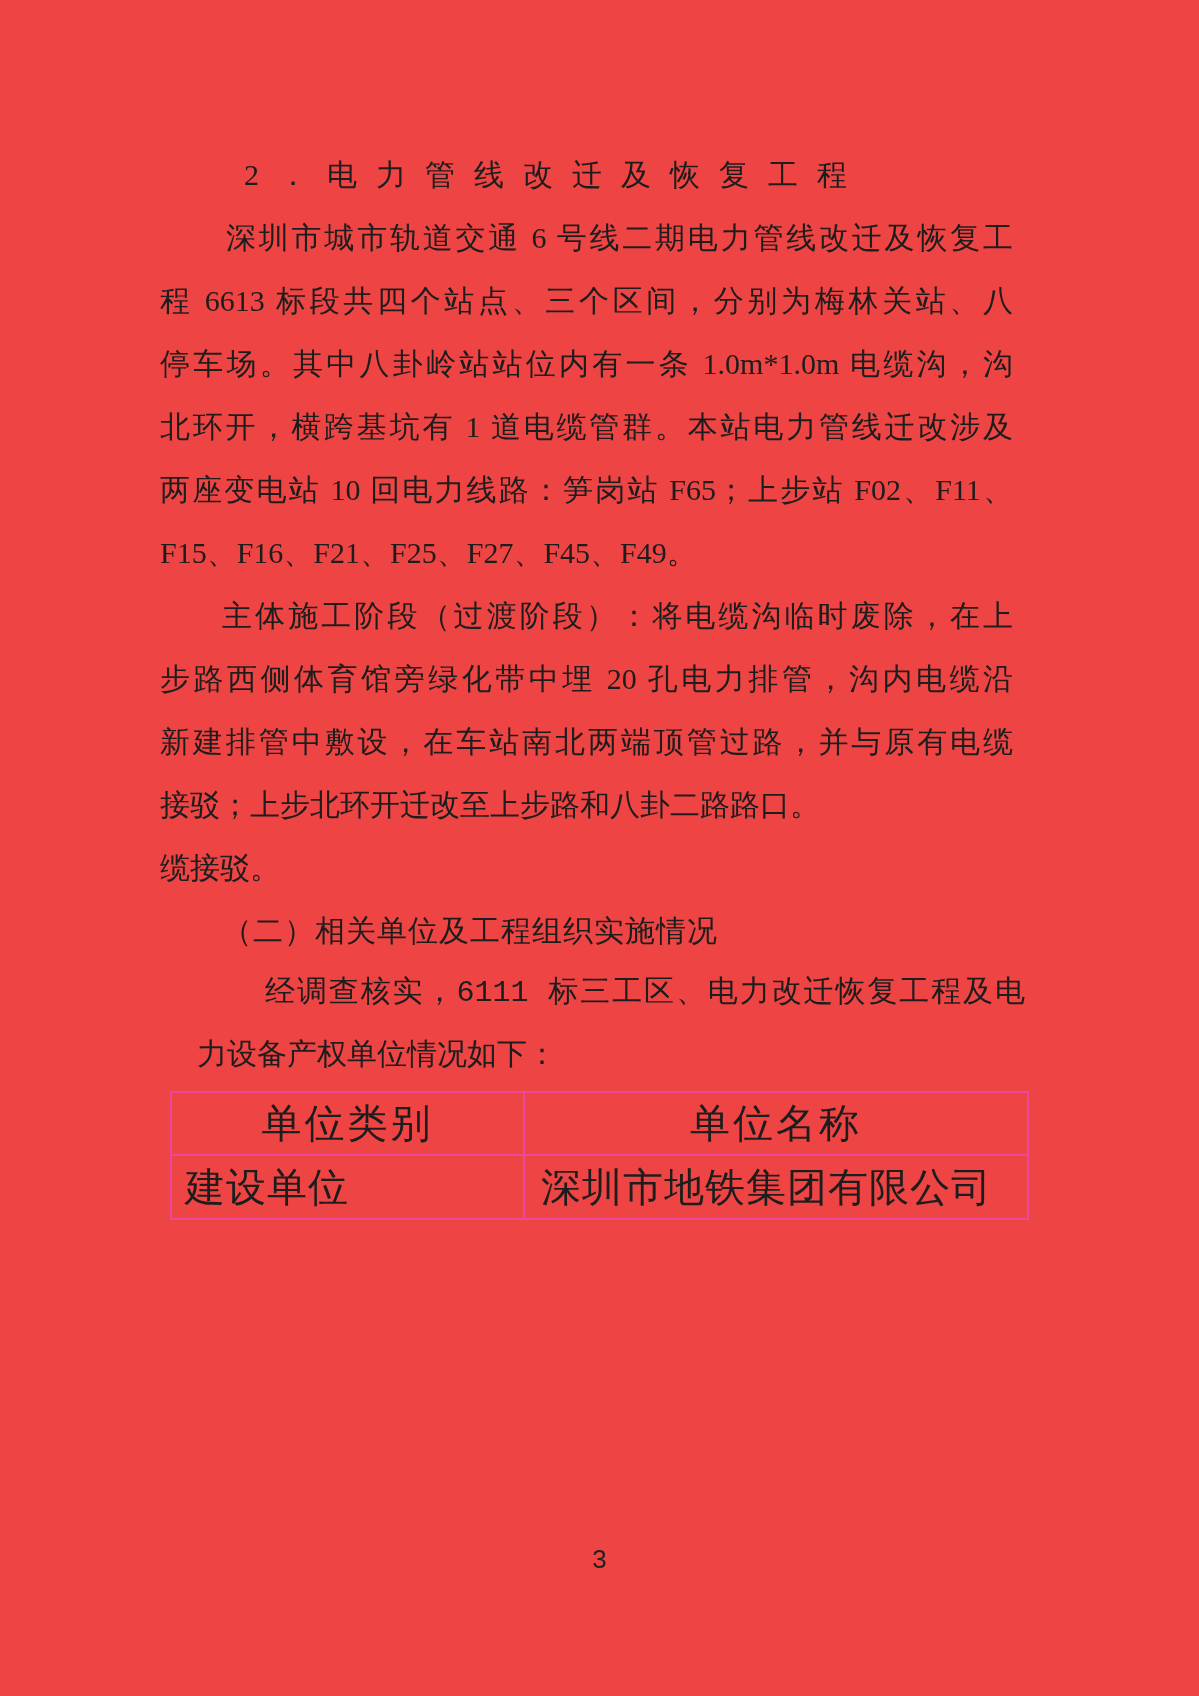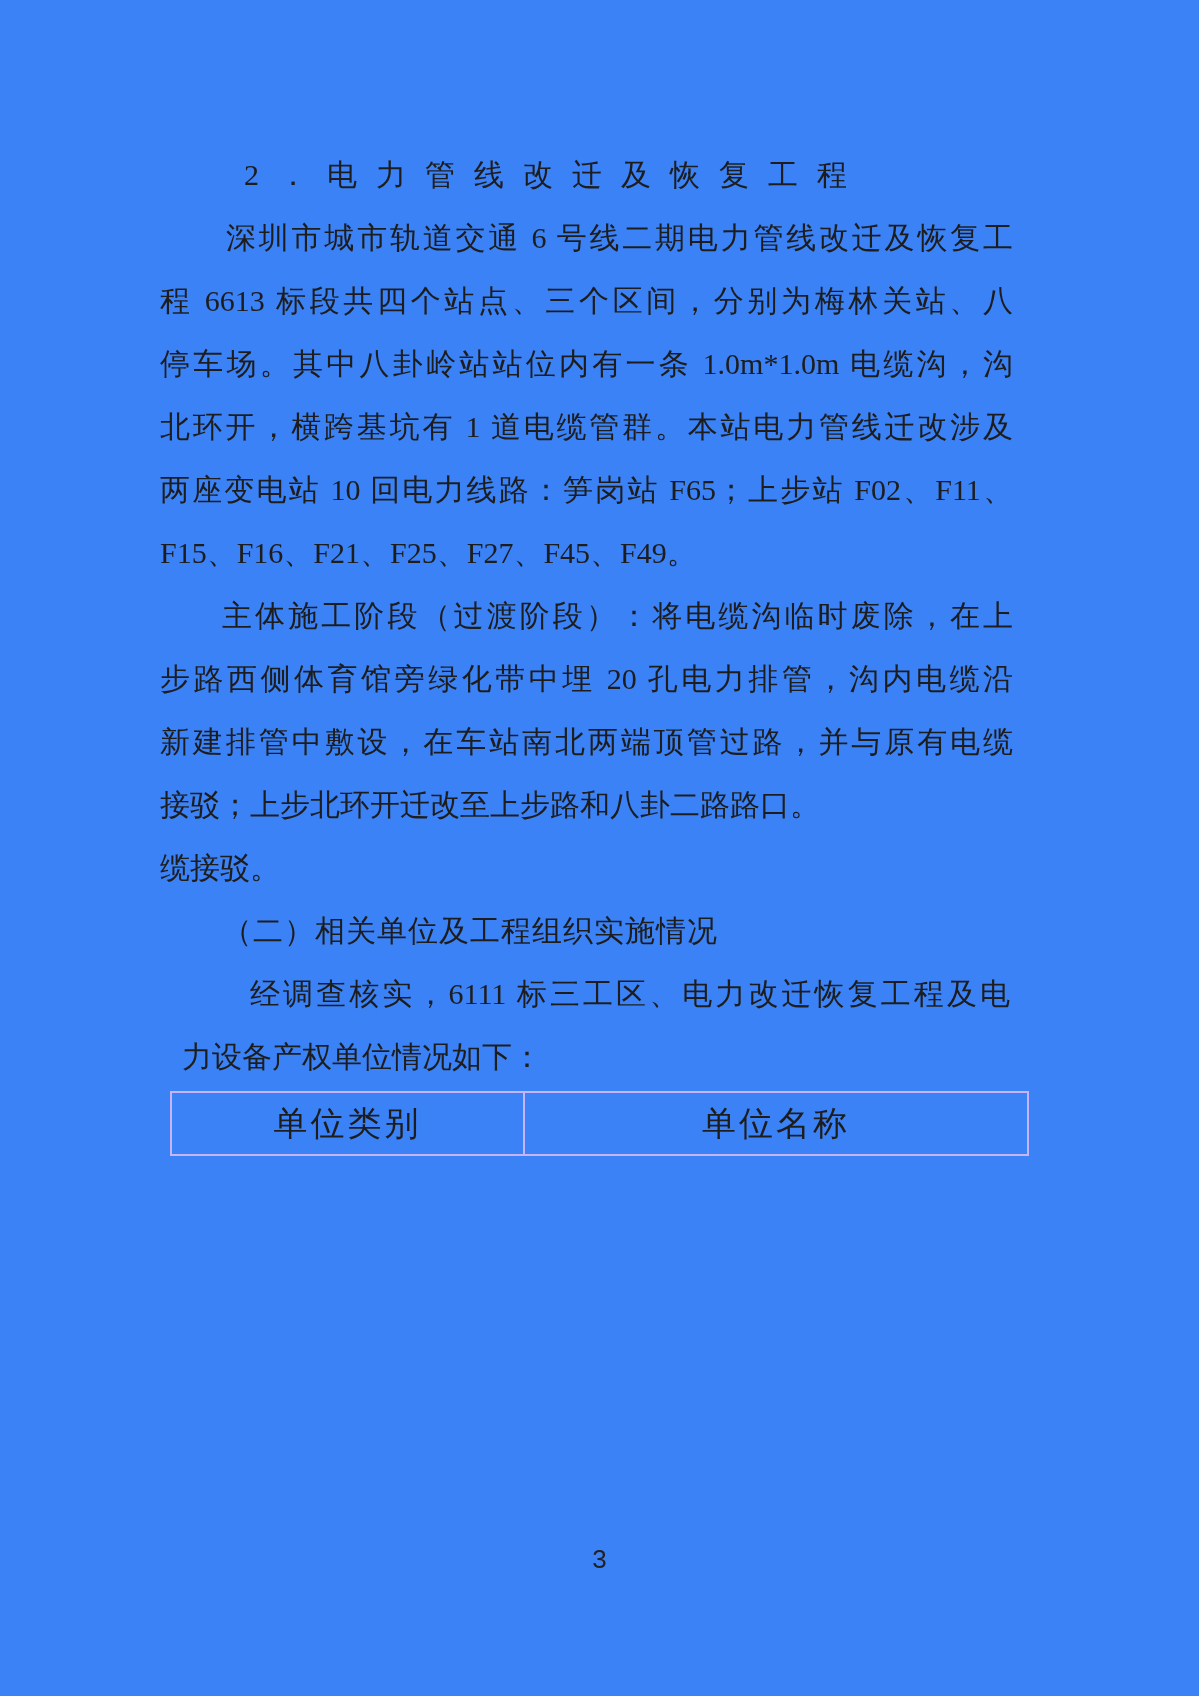--- a/index.html
+++ b/index.html
@@ -1,20 +1,20 @@
 <!DOCTYPE html>
 <html><head>
 <meta charset="utf-8">
 <style>
   html,body{margin:0;padding:0;background:#ffffff;}
   .page{
     position:relative;
     width:1199px;
     height:1696px;
-    background:#3b82f6;
+    background:#ef4444;
     overflow:hidden;
     font-family:"Liberation Serif","DejaVu Serif",serif;
     color:#1d1d1d;
   }
   .content{
     position:absolute;
     left:160px;
     top:143px;
     width:853px;
   }
@@ -36,33 +36,33 @@
     letter-spacing:19px;
   }
   .h2{
     padding-left:62px;
     font-weight:normal;
     letter-spacing:1px;
   }
   .i-b{padding-left:66px;}
   .i-c{padding-left:62px;}
   .i-d{padding-left:67px;}
-  .p5{margin-left:22px;width:828px;}
+  .p5{margin-left:37px;width:828px;font-family:Liberation Mono, monospace;}
   .p5 .i-e{padding-left:68px;}
   table.units{
     border-collapse:collapse;
     table-layout:fixed;
     width:859px;
     margin-left:10px;
     margin-top:3px;
   }
   table.units col.c1{width:353px;}
   table.units th, table.units td{
-    border:2px solid #c4b5fd;
-    font-size:34px;
+    border:2px solid #ec4899;
+    font-size:40px;
     font-weight:normal;
     vertical-align:middle;
     letter-spacing:1px;
     padding:0;
   }
   table.units tr.hr{height:63px;}
   table.units tr.r1{height:64px;}
   table.units tr.r2{height:61px;}
   table.units th{text-align:center;letter-spacing:3px;}
   table.units td.c1{padding-left:13px;text-align:left;}
@@ -117,19 +117,23 @@
     <table class="units">
       <colgroup>
           <col class="c1">
           <col class="c2">
         </colgroup>
       <tbody>
         <tr class="hr">
           <th>单位类别</th>
           <th>单位名称</th>
         </tr>
+        <tr class="r1">
+          <td class="c1">建设单位</td>
+          <td class="c2">深圳市地铁集团有限公司</td>
+        </tr>
       </tbody>
     </table>
 
   </div>
 
   <div class="pagenum">3</div>
 </div>
 
 </body></html>

